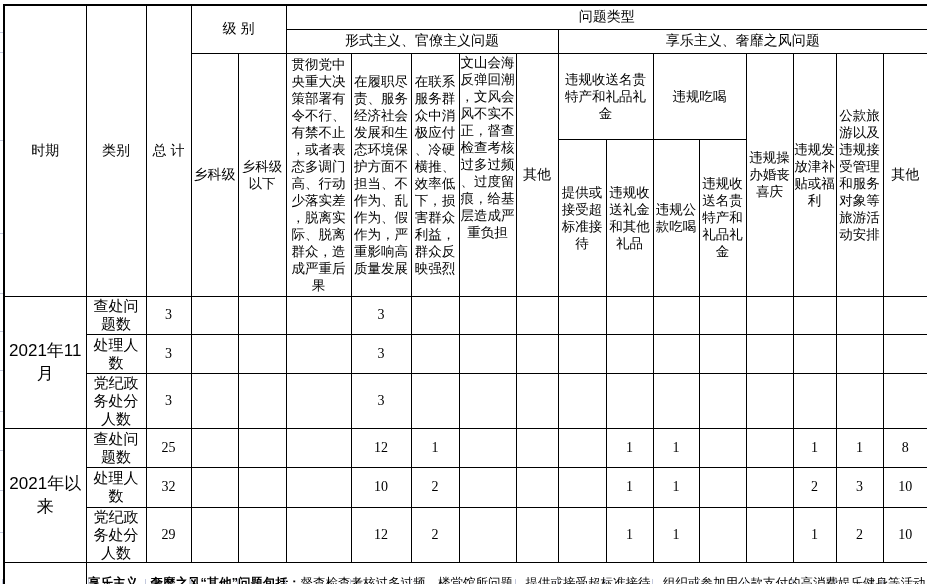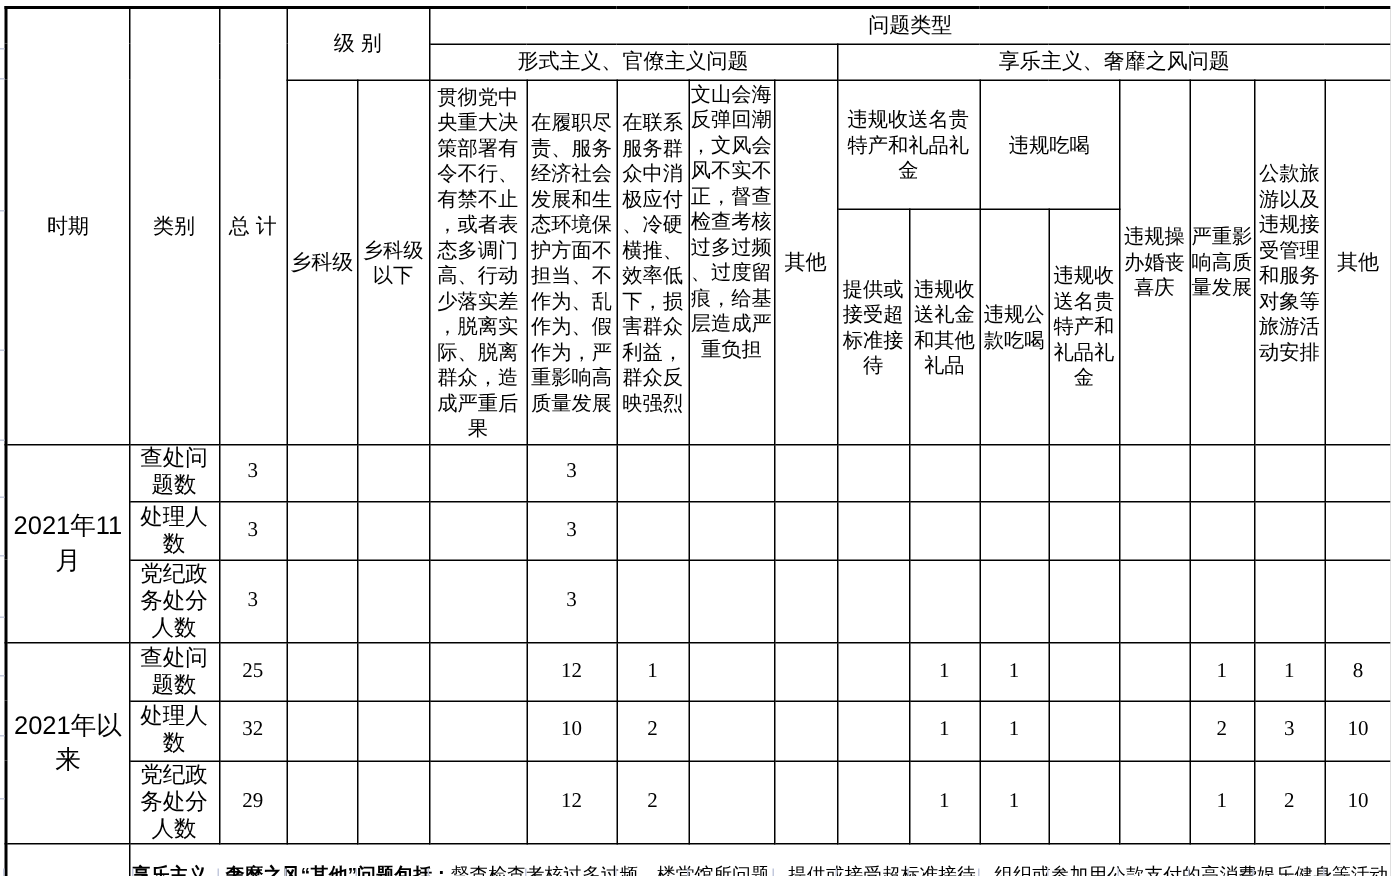--- a/index.html
+++ b/index.html
@@ -84,21 +84,21 @@
       <td rowspan="2" class="desc">在联系服务群众中消极应付、冷硬横推、效率低下，损害群众利益，群众反映强烈</td>
       <td rowspan="2" class="desc">
         <div class="clip">
               <span class="desc">文山会海反弹回潮，文风会风不实不正，督查检查考核过多过频、过度留痕，给基层造成严重负担</span>
             </div>
       </td>
       <td rowspan="2" class="hdr">其他</td>
       <td colspan="2" class="desc">违规收送名贵特产和礼品礼金</td>
       <td colspan="2" class="desc">违规吃喝</td>
       <td rowspan="2" class="desc">违规操办婚丧喜庆</td>
-      <td rowspan="2" class="desc">严重影响高质量发展</td>
+      <td rowspan="2" class="desc">违规发放津补贴或福利</td>
       <td rowspan="2" class="desc">公款旅游以及违规接受管理和服务对象等旅游活动安排</td>
       <td rowspan="2" class="hdr">其他</td>
     </tr>
     <tr style="height:155px">
       <td class="desc">提供或接受超标准接待</td>
       <td class="desc">违规收送礼金和其他礼品</td>
       <td class="desc">违规公款吃喝</td>
       <td class="desc">违规收送名贵特产和礼品礼金</td>
     </tr>
 

